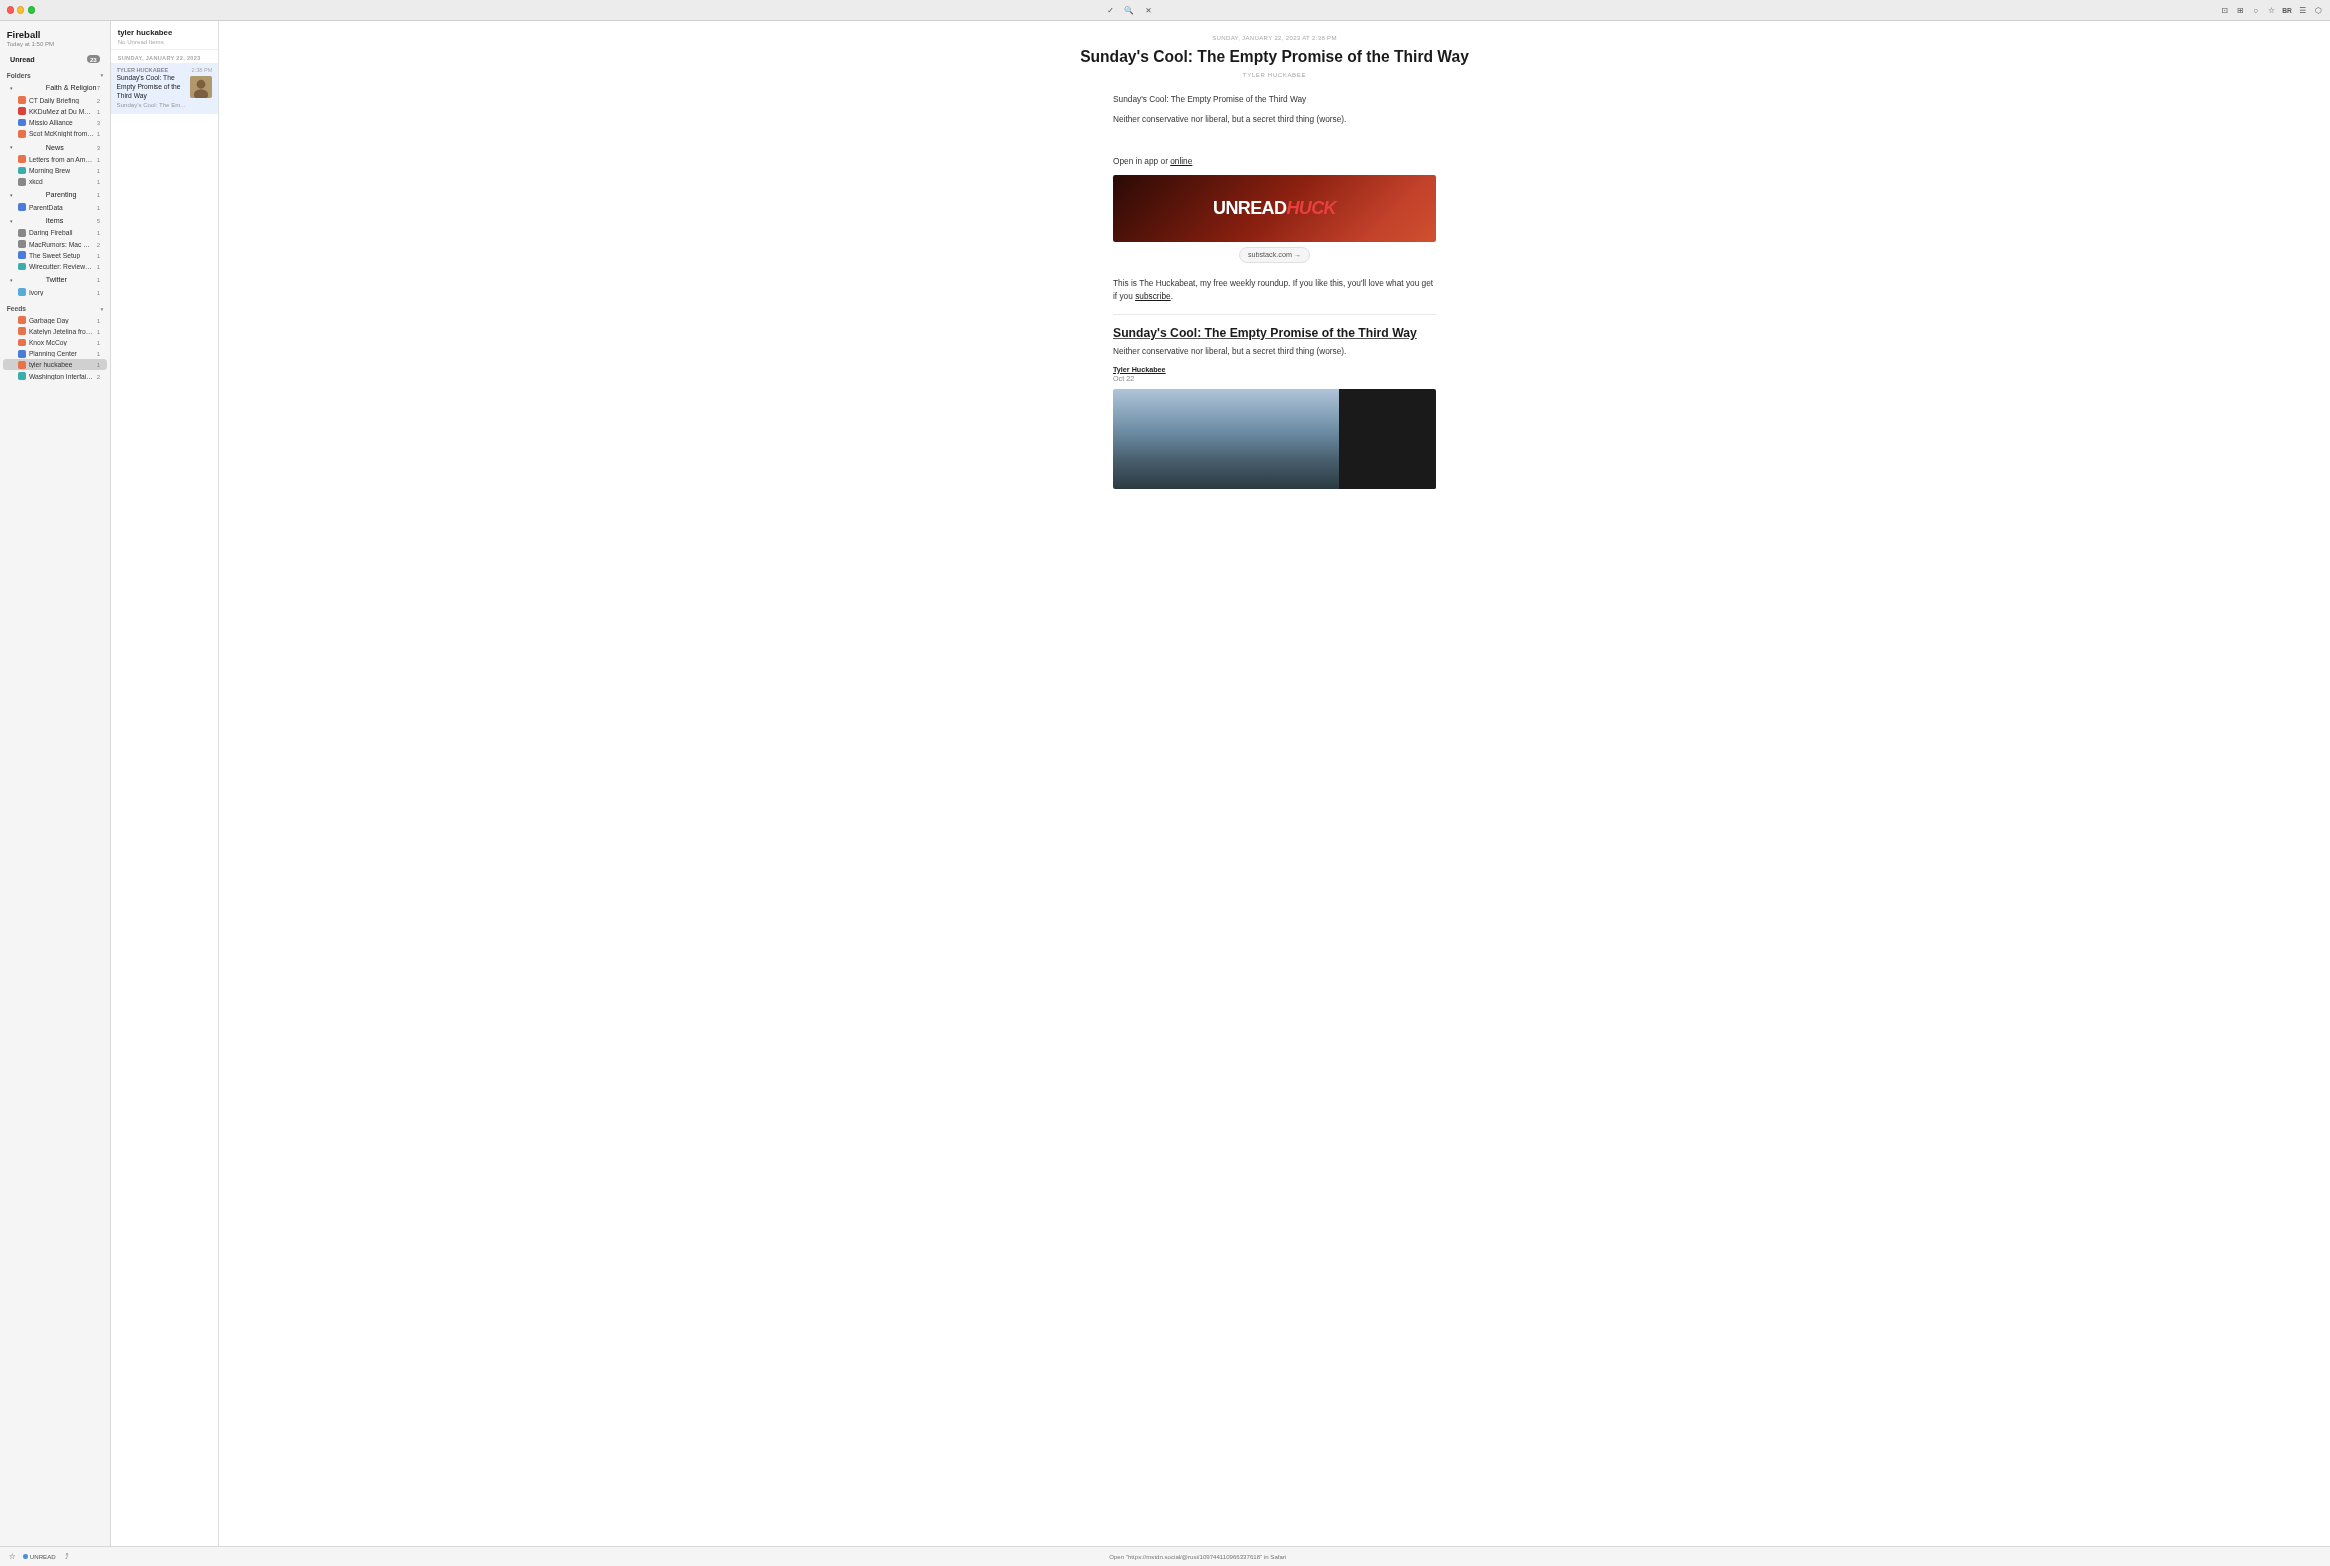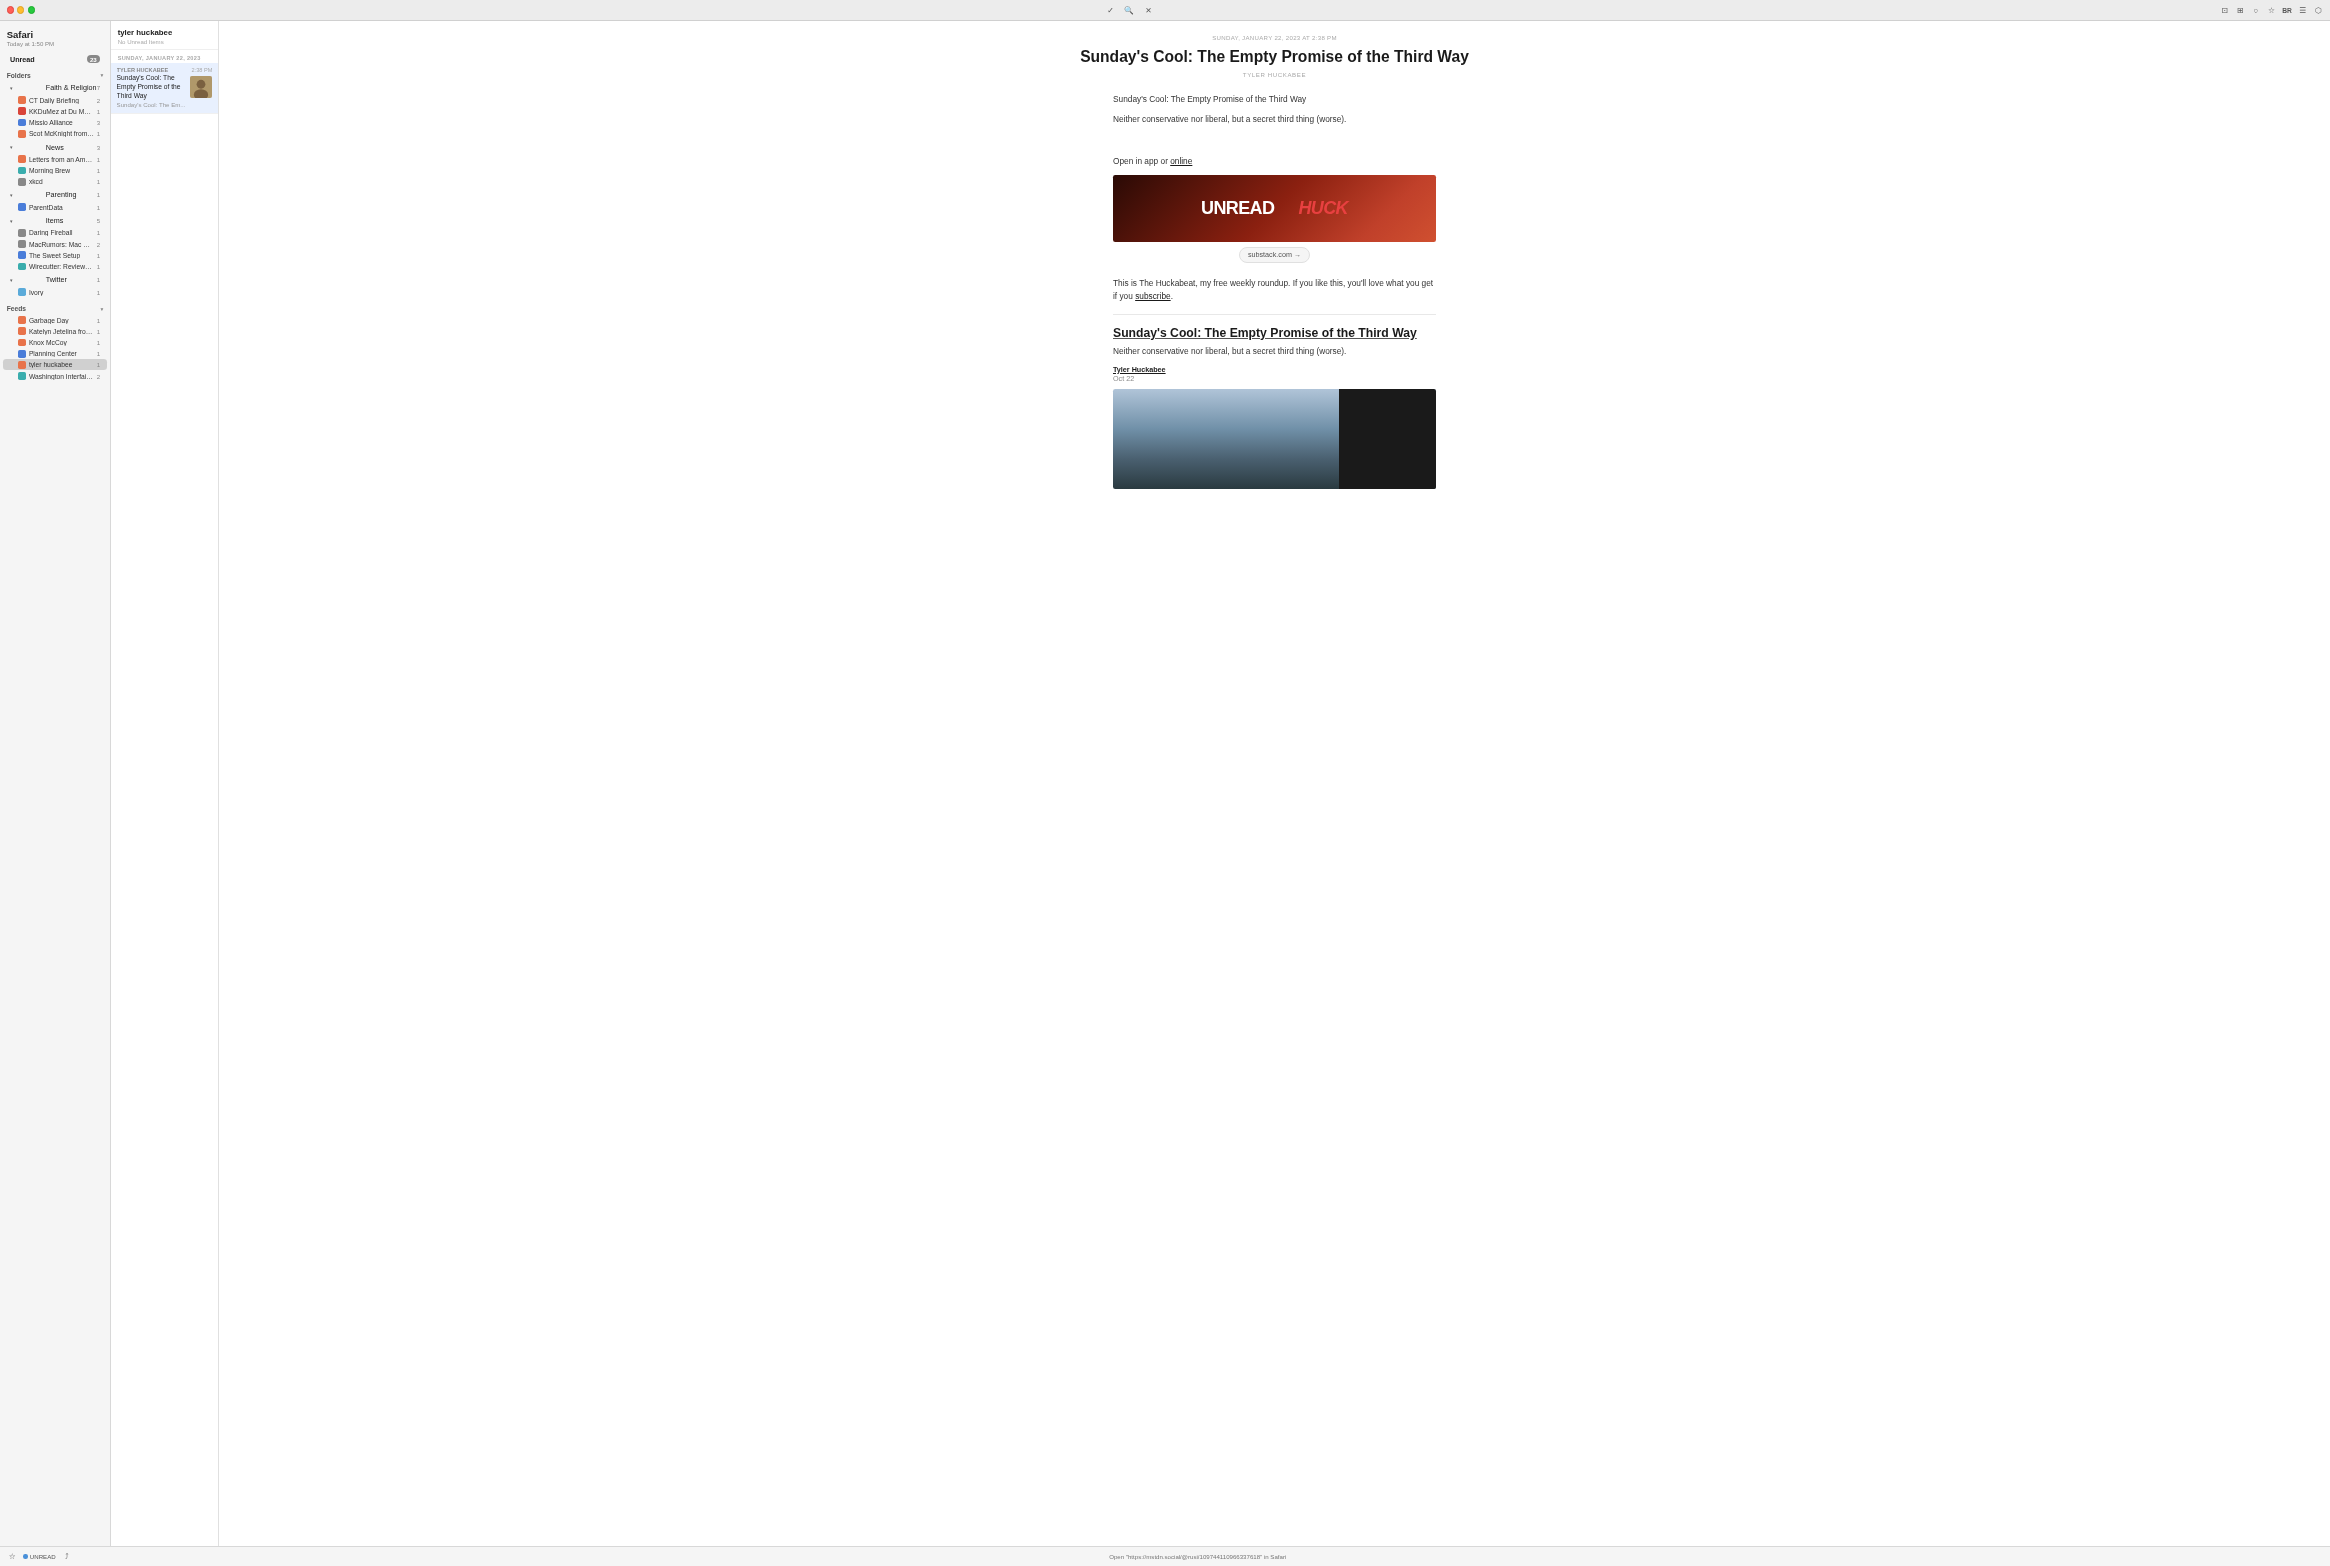--- a/index.html
+++ b/index.html
@@ -335,21 +335,21 @@
       justify-content: center;
       position: relative;
       overflow: hidden;
     }
     .clusterhuck-text {
       font-size: 18px;
       font-weight: 900;
       letter-spacing: -0.6px;
     }
     .cluster-white { color: white; }
-    .huck-red { color: #e84040; font-style: italic; padding-left: 24px; }
+    .huck-red { color: #e84040; font-style: italic; }
     .substack-link {
       display: block;
       text-align: center;
       padding: 3.3px;
       margin-bottom: 11px;
     }
     .substack-link-text {
       font-size: 7.2px;
       color: #555;
       background: #f5f5f5;
@@ -472,21 +472,21 @@
     <div class="titlebar-icon" style="font-size:6.7px;font-weight:700;color:#555;">BR</div>
     <div class="titlebar-icon">☰</div>
     <div class="titlebar-icon">⬡</div>
   </div>
 </div>
 
 <div class="main-container">
 
   <div class="sidebar">
     <div class="sidebar-header">
-      <div class="app-title">Safari</div>
+      <div class="app-title">Fireball</div>
       <div class="app-subtitle">Today at 1:50 PM</div>
     </div>
     <div class="sidebar-scroll">
 
       <div class="unread-row">
         <span class="unread-label">Unread</span>
         <span class="unread-badge">23</span>
       </div>
 
       <div class="sidebar-section-header">

